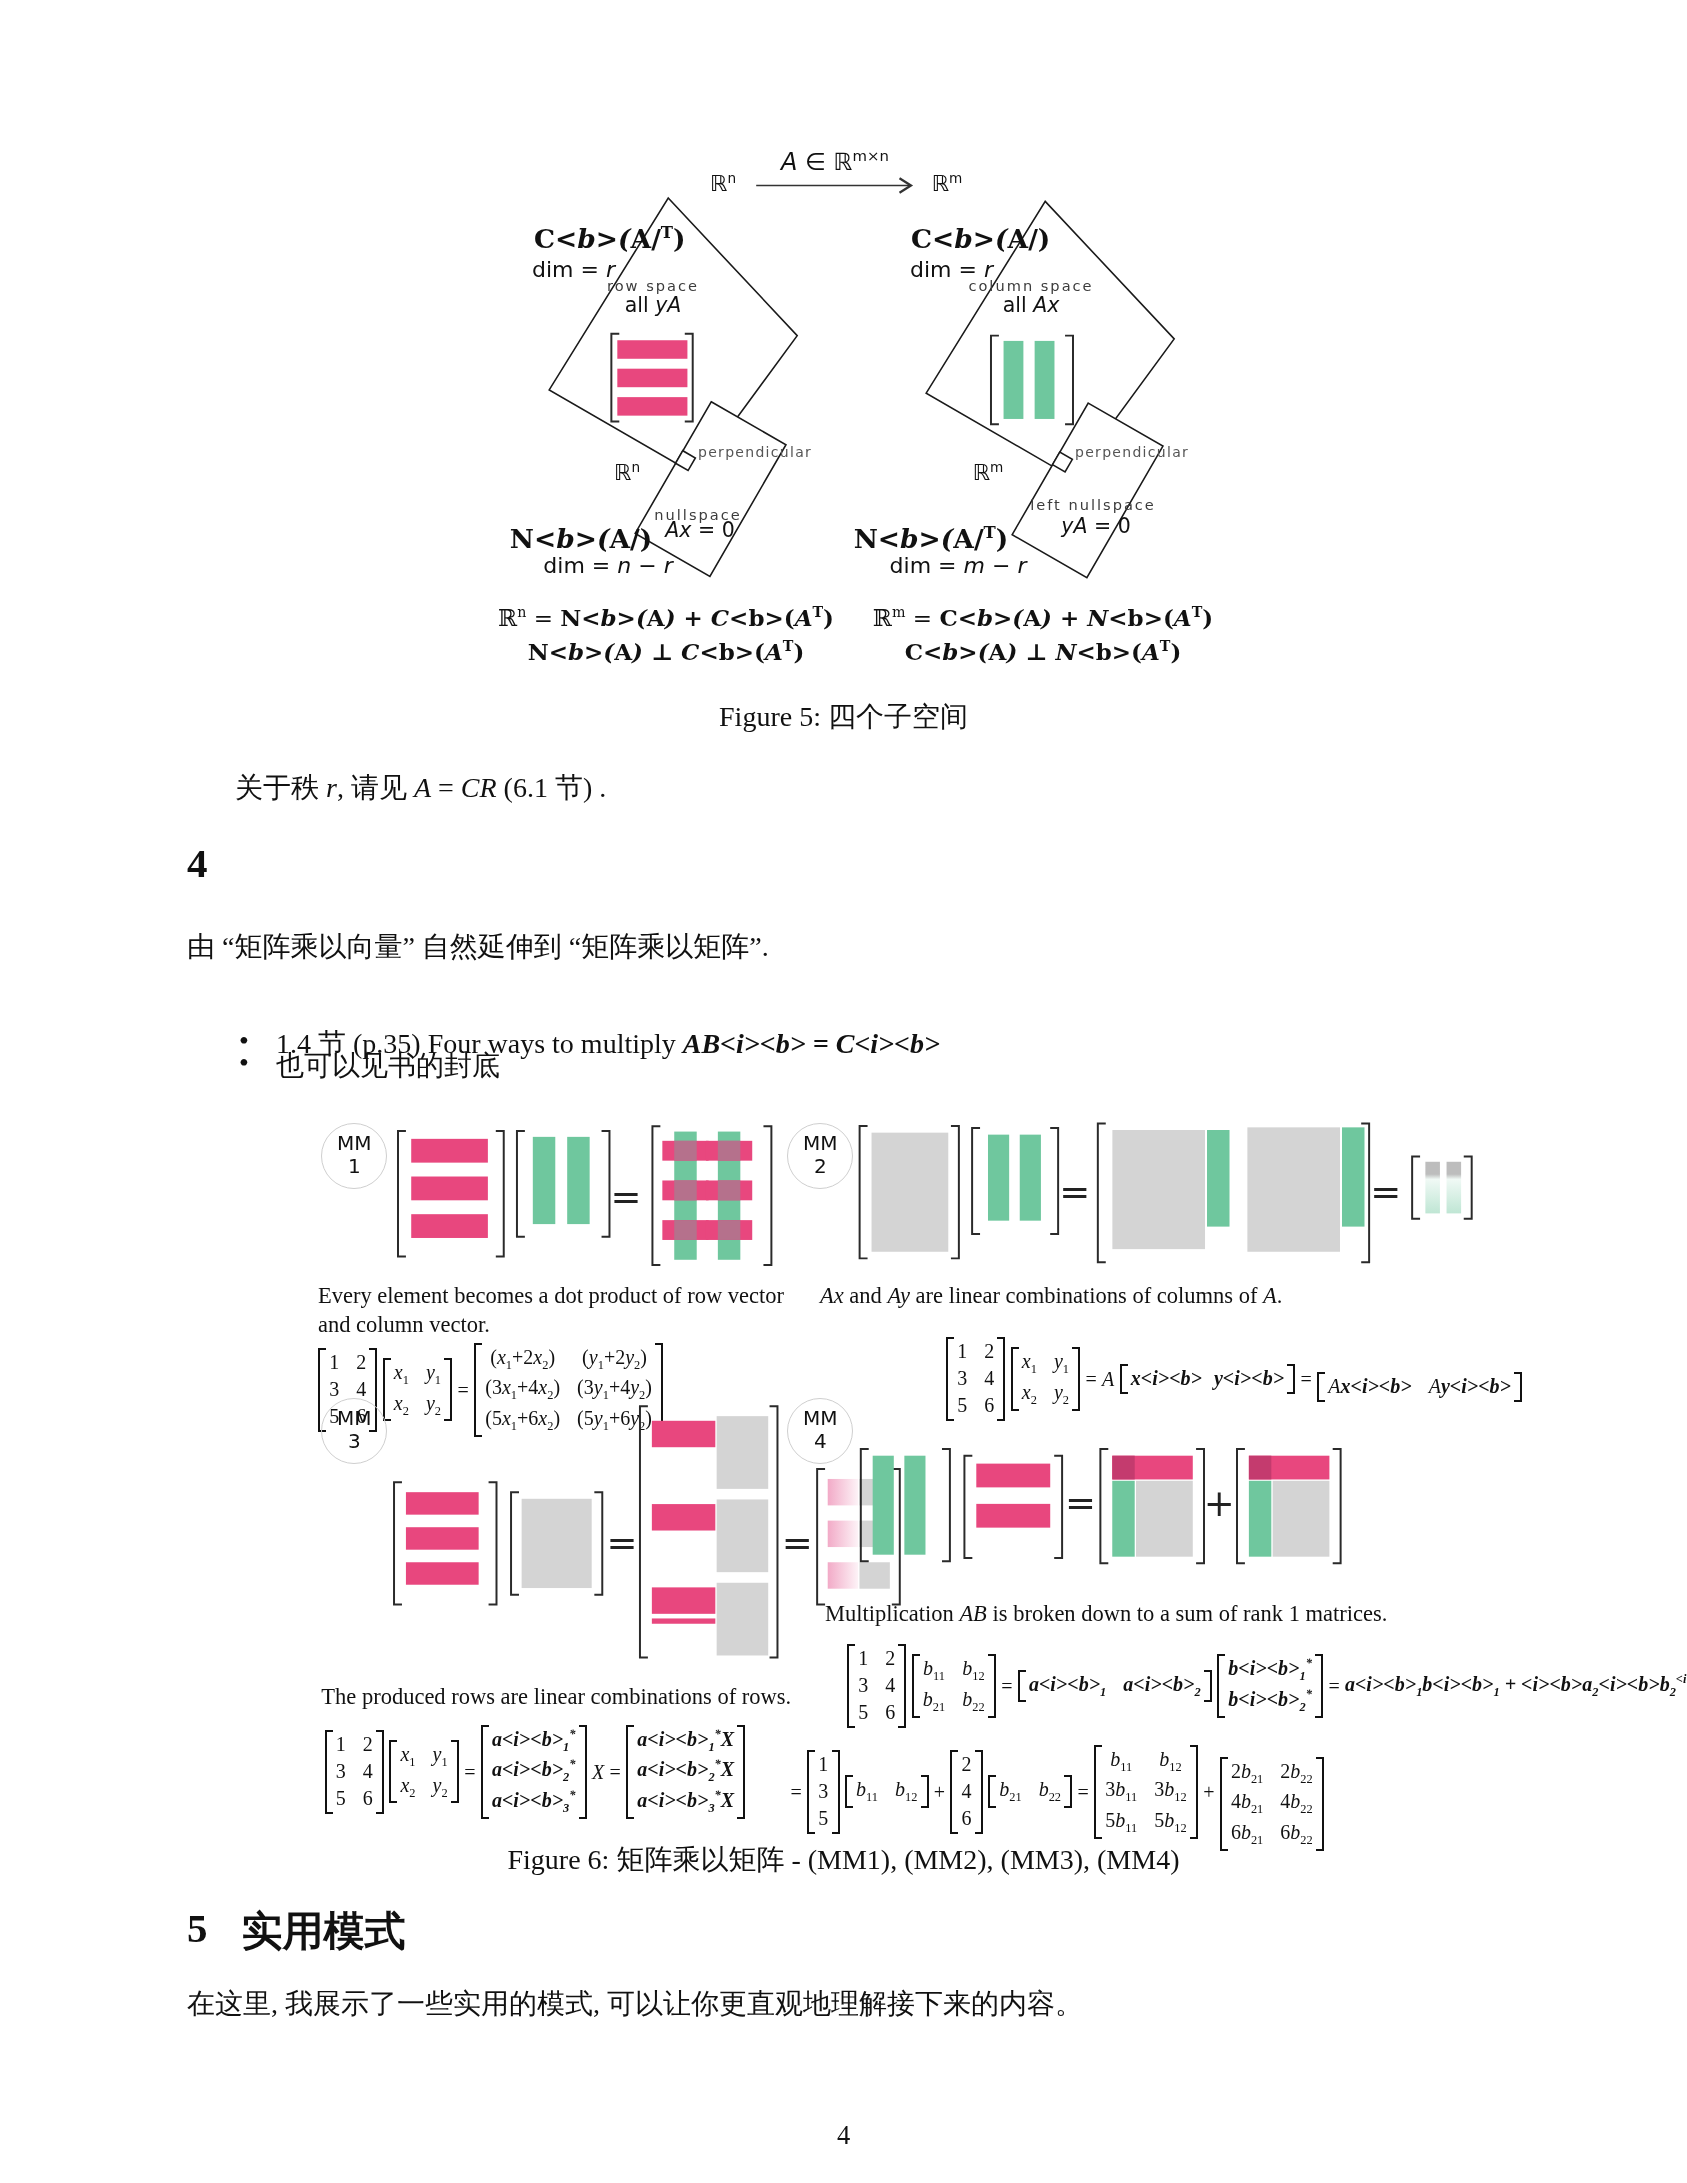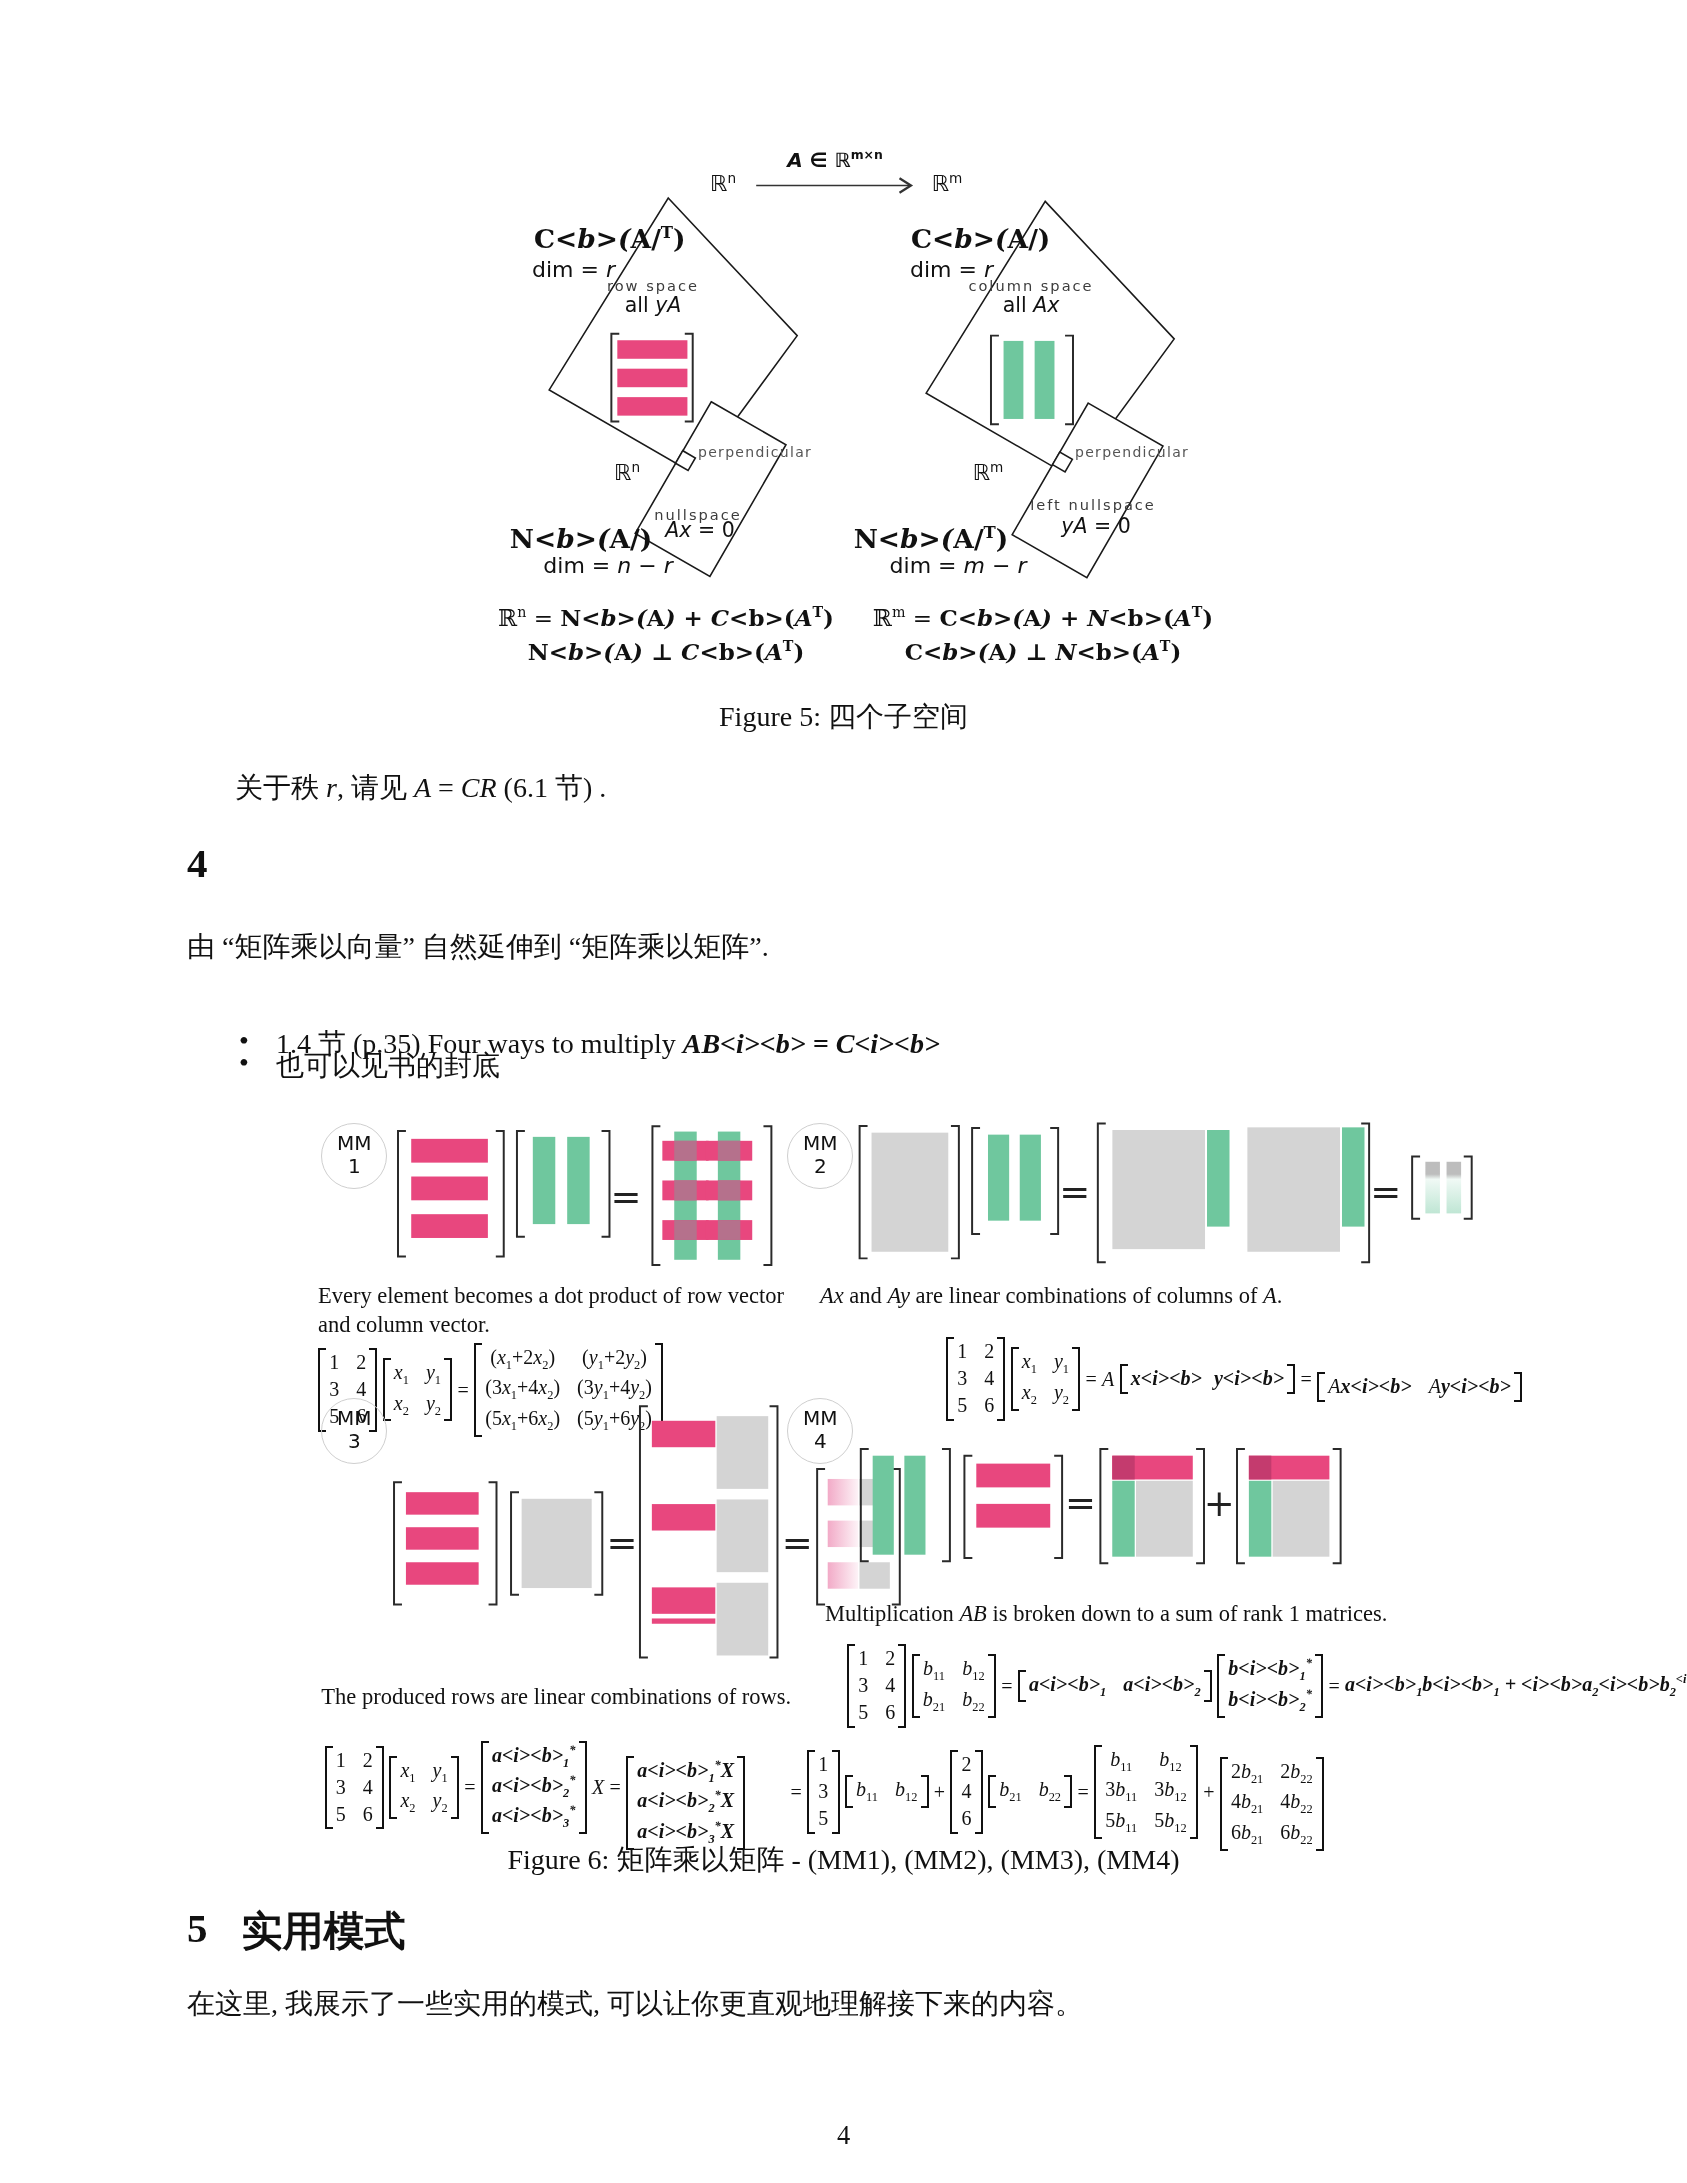--- a/index.html
+++ b/index.html
@@ -10,21 +10,21 @@
   .fig5{position:absolute;left:281px;top:122px;width:1125px;height:582px;}
   .fig5 svg{position:absolute;left:0;top:0;}
   .f5lbl{position:absolute;white-space:nowrap;}
   .f5-big{font-size:26.5px;font-family:"DejaVu Serif","DejaVu Sans",serif;}
   .f5-dim{font-size:22px;font-family:"DejaVu Sans","Liberation Sans",sans-serif;}
   .f5-sp{font-size:14.6px;letter-spacing:2px;color:#3c3c3c;font-family:"DejaVu Sans",sans-serif;}
   .f5-all{font-size:20.5px;font-family:"DejaVu Sans",sans-serif;}
   .f5-r{font-size:22px;font-family:"DejaVu Sans",sans-serif;}
   .f5-perp{font-size:14px;letter-spacing:1.3px;color:#555;font-family:"DejaVu Sans",sans-serif;}
   .f5-eq{font-size:23px;font-family:"DejaVu Serif","DejaVu Sans",serif;}
-  .f5-map{font-size:20px;font-family:"DejaVu Sans",sans-serif;font-weight:bold;}
+  .f5-map{font-size:24px;font-family:"DejaVu Sans",sans-serif;}
   .caption{position:absolute;width:100%;text-align:center;font-size:28px;}
   
   .body-text{position:absolute;font-size:28px;margin:0;}
   .h-sec{position:absolute;display:flex;gap:34px;font-size:41px;font-weight:bold;margin:0;}
   .bullet{position:absolute;font-size:28px;padding-left:37px;}
   .bullet::before{content:"•";position:absolute;left:0;top:0;font-size:28px;}
   
   .panel{position:absolute;}
   .panel svg{position:absolute;}
   .badge{position:absolute;left:3.3px;top:4.6px;width:64px;height:64px;border:1.7px solid #cfcfcf;
@@ -341,21 +341,21 @@
           <div class="mc"><i>y</i><sub>2</sub></div>
         </div>
         <span class="mtx">=</span>
         <div class="mat" style="grid-template-columns: repeat(1, auto);">
           <div class="mc"><b><i>a&lt;<i>i&gt;&lt;</i>b&gt;<sub>1</sub><sup>*</sup></i></b></div>
           <div class="mc"><b><i>a&lt;<i>i&gt;&lt;</i>b&gt;<sub>2</sub><sup>*</sup></i></b></div>
           <div class="mc"><b><i>a&lt;<i>i&gt;&lt;</i>b&gt;<sub>3</sub><sup>*</sup></i></b></div>
         </div>
         <span class="mtx"><i>X</i></span>
         <span class="mtx">=</span>
-        <div class="mat" style="grid-template-columns: repeat(1, auto); margin-top: 31px;">
+        <div class="mat" style="grid-template-columns: repeat(1, auto);">
           <div class="mc"><b><i>a&lt;<i>i&gt;&lt;</i>b&gt;<sub>1</sub><sup>*</sup><i>X</i></i></b></div>
           <div class="mc"><b><i>a&lt;<i>i&gt;&lt;</i>b&gt;<sub>2</sub><sup>*</sup><i>X</i></i></b></div>
           <div class="mc"><b><i>a&lt;<i>i&gt;&lt;</i>b&gt;<sub>3</sub><sup>*</sup><i>X</i></i></b></div>
         </div>
       </div>
   </section>
 
   <section class="panel" style="left:784px;top:1393px;width:681px;height:440px">
     <div class="badge">
       <div class="badge-t">MM</div>

